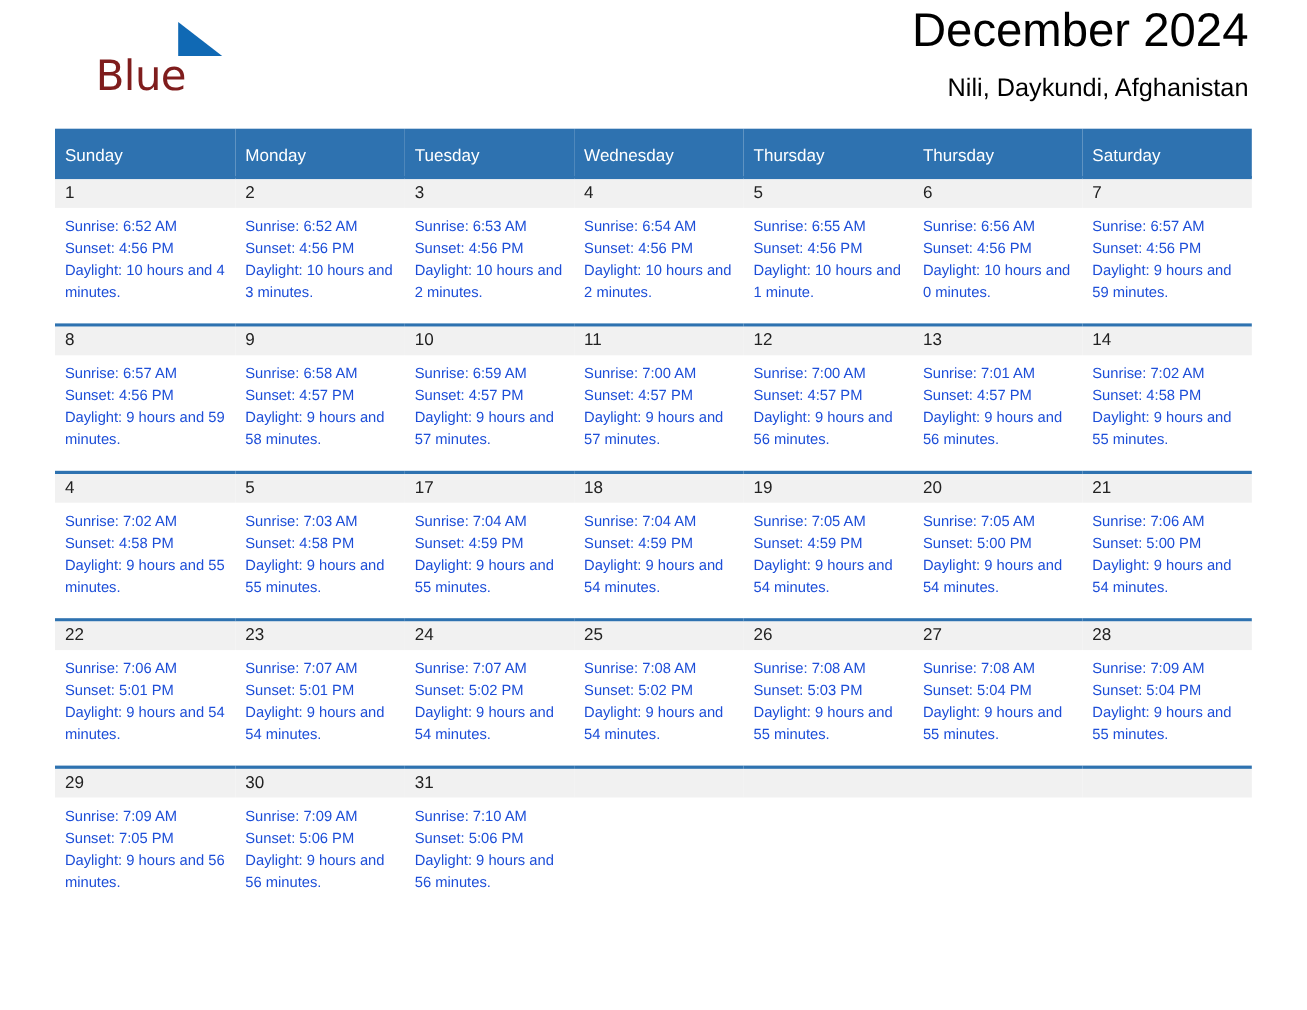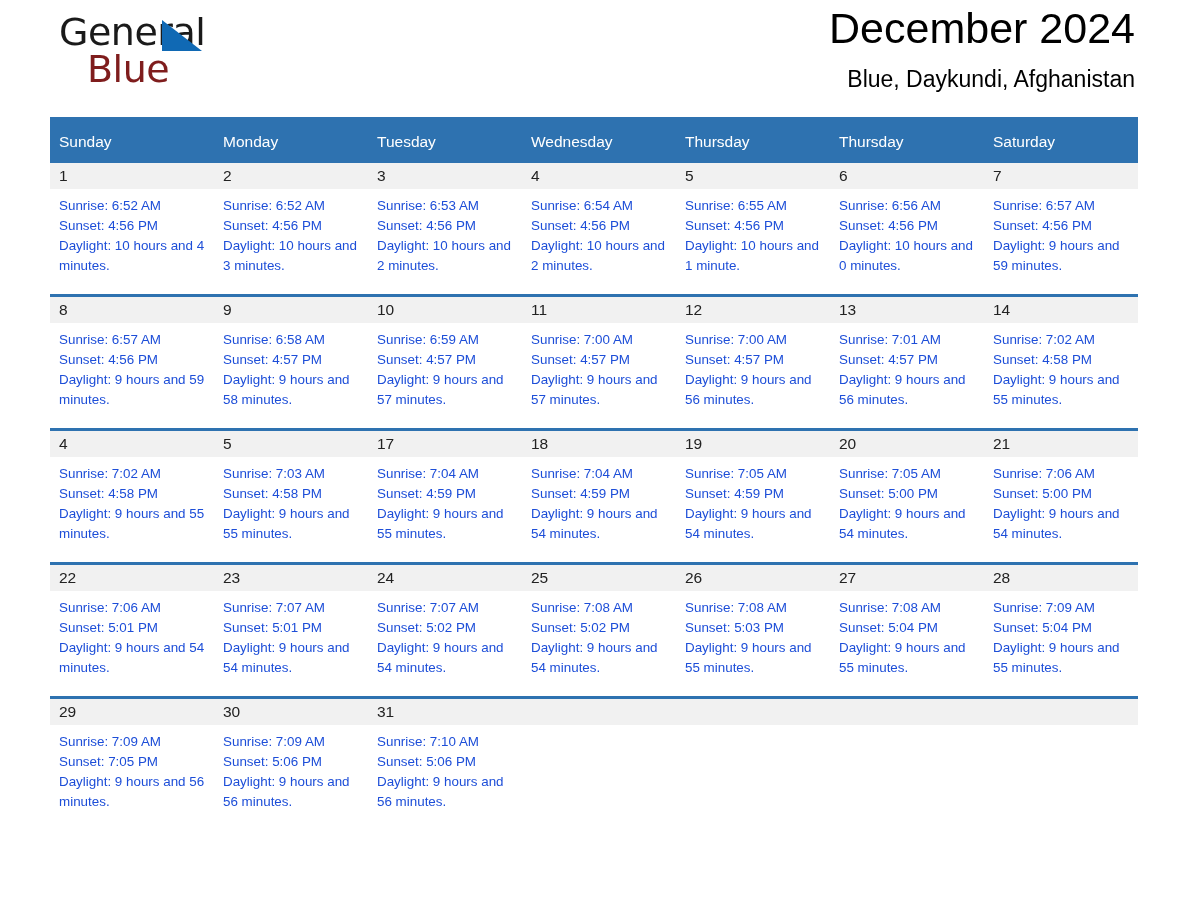--- a/index.html
+++ b/index.html
@@ -139,28 +139,27 @@
   }
 </style>
 </head>
 <body>
 
 <div class="page">
 
   <div class="top-bar">
 
     <div class="logo">
-      <span class="logo-general">General</span>
       <span class="logo-tri"></span>
       <span class="logo-blue">Blue</span>
     </div>
 
     <div class="title-block">
       <div class="cal-title">December 2024</div>
-      <div class="cal-subtitle">Blue, Daykundi, Afghanistan</div>
+      <div class="cal-subtitle">Nili, Daykundi, Afghanistan</div>
     </div>
 
   </div>
 
   <table class="calendar">
     <thead>
       <tr class="header-row">
         <th>Sunday</th>
         <th>Monday</th>
         <th>Tuesday</th>

